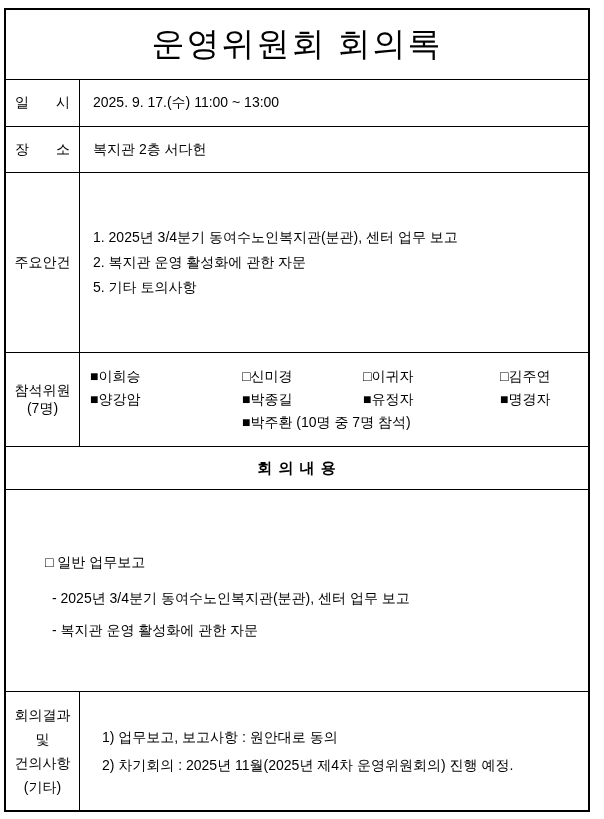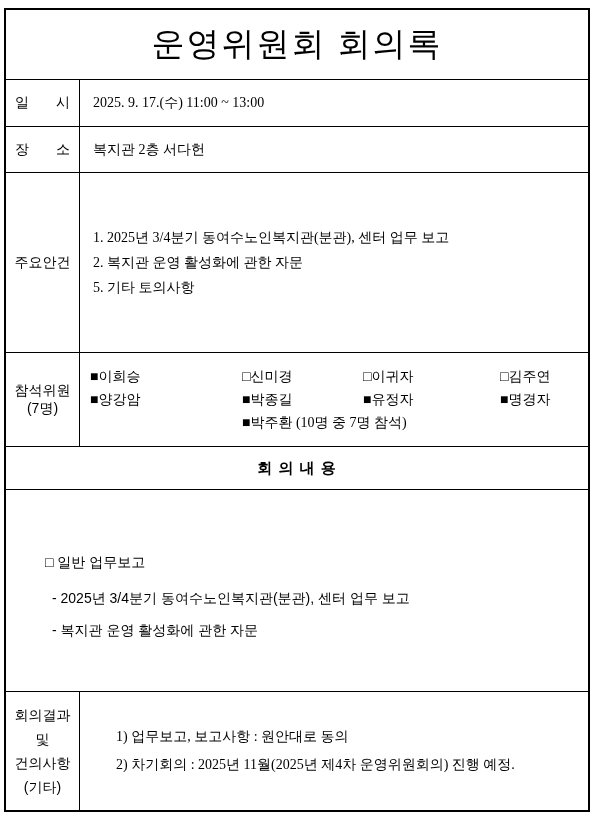--- a/index.html
+++ b/index.html
@@ -34,21 +34,20 @@
     align-items: center; justify-content: center;
     font-size: 14px;
   }
   .label-justify {
     flex-direction: row; justify-content: space-between;
     padding: 0 9px; align-items: center;
   }
   .value-col {
     flex: 1 1 auto; display: flex; flex-direction: column; justify-content: center;
     font-size: 14px;
-    font-family: Liberation Serif, serif;
   }
 
   .r-datetime { height: 47px; }
   .r-place { height: 46px; }
   .r-datetime .value-col, .r-place .value-col { padding-left: 13px; }
 
   .r-agenda { height: 180px; }
   .r-agenda .value-col { padding-left: 13px; }
   .agenda-line { line-height: 25px; white-space: nowrap; }
 
@@ -70,21 +69,21 @@
   .content-body {
     flex: 1 1 auto;
     padding: 62px 10px 0 39px;
     font-size: 14px;
   }
   .content-line { line-height: 20px; white-space: nowrap; }
   .content-line.first { margin-bottom: 16px; }
   .content-line.mid { margin-bottom: 12px; }
   .content-line.dash { padding-left: 7px; }
 
-  .r-results { height: 118px; gap: 14px; }
+  .r-results { height: 118px; }
   .r-results .label-col { line-height: 24px; font-size: 14px; }
   .r-results .value-col { padding-left: 10px; }
   .result-line { line-height: 28px; white-space: nowrap; margin-left: 12px; }
 </style>
 </head>
 <body>
 
 <div class="page">
   <div class="doc-table">
 

